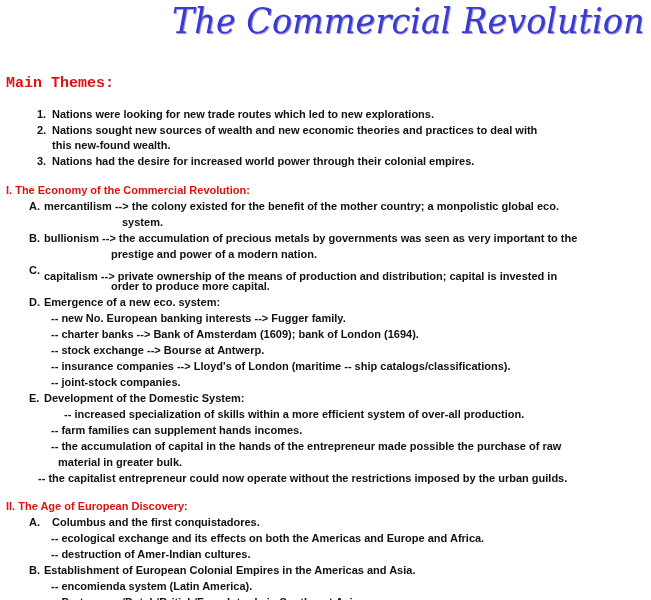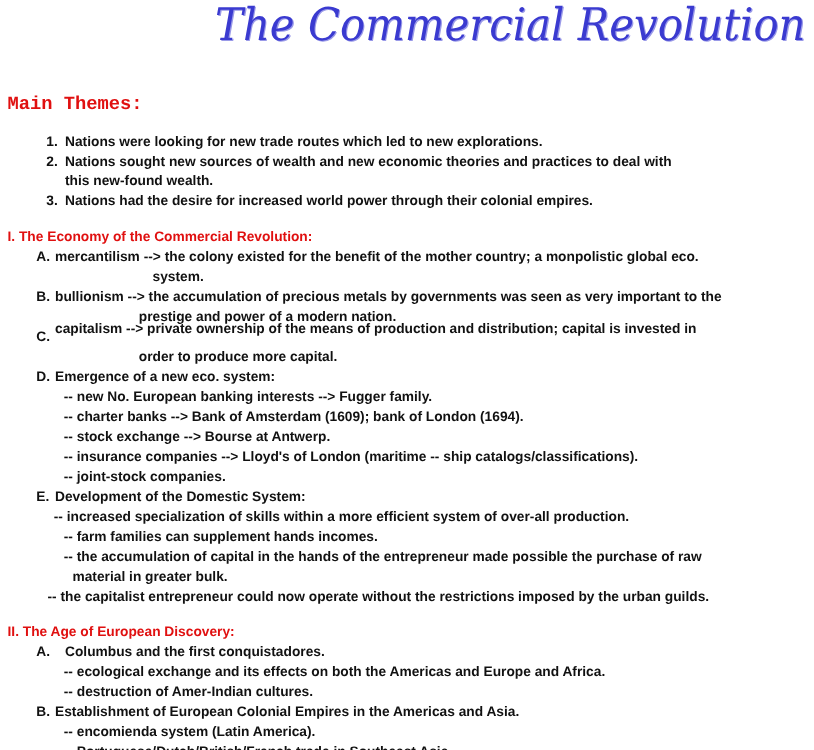--- a/index.html
+++ b/index.html
@@ -41,34 +41,34 @@
 
 <div class="line" style="left:29px;top:199px">A.</div>
 <div class="line" style="left:44px;top:199px">mercantilism --&gt; the colony existed for the benefit of the mother country;  a monpolistic global eco.</div>
 <div class="line" style="left:122px;top:215px">system.</div>
 
 <div class="line" style="left:29px;top:231px">B.</div>
 <div class="line" style="left:44px;top:231px">bullionism --&gt; the accumulation of precious metals by governments was seen as very important to the</div>
 <div class="line" style="left:111px;top:247px">prestige and power of a modern nation.</div>
 
 <div class="line" style="left:29px;top:263px">C.</div>
-<div class="line" style="left:44px;top:256px">capitalism --&gt; private ownership of the means of production and distribution;  capital is invested in</div>
+<div class="line" style="left:44px;top:269px">capitalism --&gt; private ownership of the means of production and distribution;  capital is invested in</div>
 <div class="line" style="left:111px;top:279px">order to produce more capital.</div>
 
 <div class="line" style="left:29px;top:295px">D.</div>
 <div class="line" style="left:44px;top:295px">Emergence of a new eco. system:</div>
 <div class="line" style="left:51px;top:311px">-- new No. European banking interests --&gt; Fugger family.</div>
 <div class="line" style="left:51px;top:327px">-- charter banks --&gt; Bank of Amsterdam (1609);  bank of London (1694).</div>
 <div class="line" style="left:51px;top:343px">-- stock exchange --&gt; Bourse at Antwerp.</div>
 <div class="line" style="left:51px;top:359px">-- insurance companies --&gt; Lloyd's of London (maritime -- ship catalogs/classifications).</div>
 <div class="line" style="left:51px;top:375px">-- joint-stock companies.</div>
 
 <div class="line" style="left:29px;top:391px">E.</div>
 <div class="line" style="left:44px;top:391px">Development of the Domestic System:</div>
-<div class="line" style="left:43px;top:407px">-- increased specialization of skills within a more efficient system of over-all production.</div>
+<div class="line" style="left:64px;top:407px">-- increased specialization of skills within a more efficient system of over-all production.</div>
 <div class="line" style="left:51px;top:423px">-- farm families can supplement hands incomes.</div>
 <div class="line" style="left:51px;top:439px">-- the accumulation of capital in the hands of the entrepreneur made possible the purchase of raw</div>
 <div class="line" style="left:58px;top:455px">material in greater bulk.</div>
 <div class="line" style="left:38px;top:471px">-- the capitalist entrepreneur could now operate without the restrictions imposed by the urban guilds.</div>
 
 <div class="line red" style="left:6px;top:499px">II.  The Age of European Discovery:</div>
 
 <div class="line" style="left:29px;top:515px">A.</div>
 <div class="line" style="left:52px;top:515px">Columbus and the first conquistadores.</div>
 <div class="line" style="left:51px;top:531px">-- ecological exchange and its effects on both the Americas and Europe and Africa.</div>

